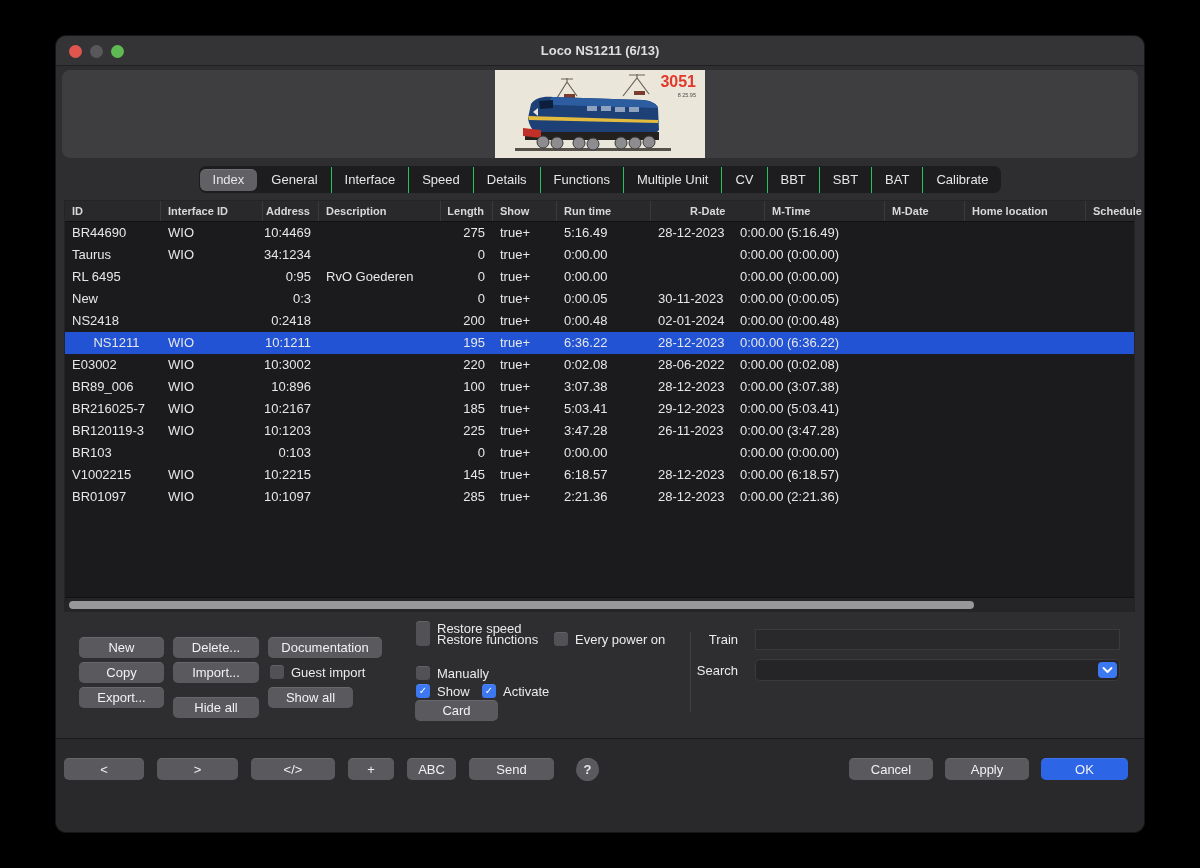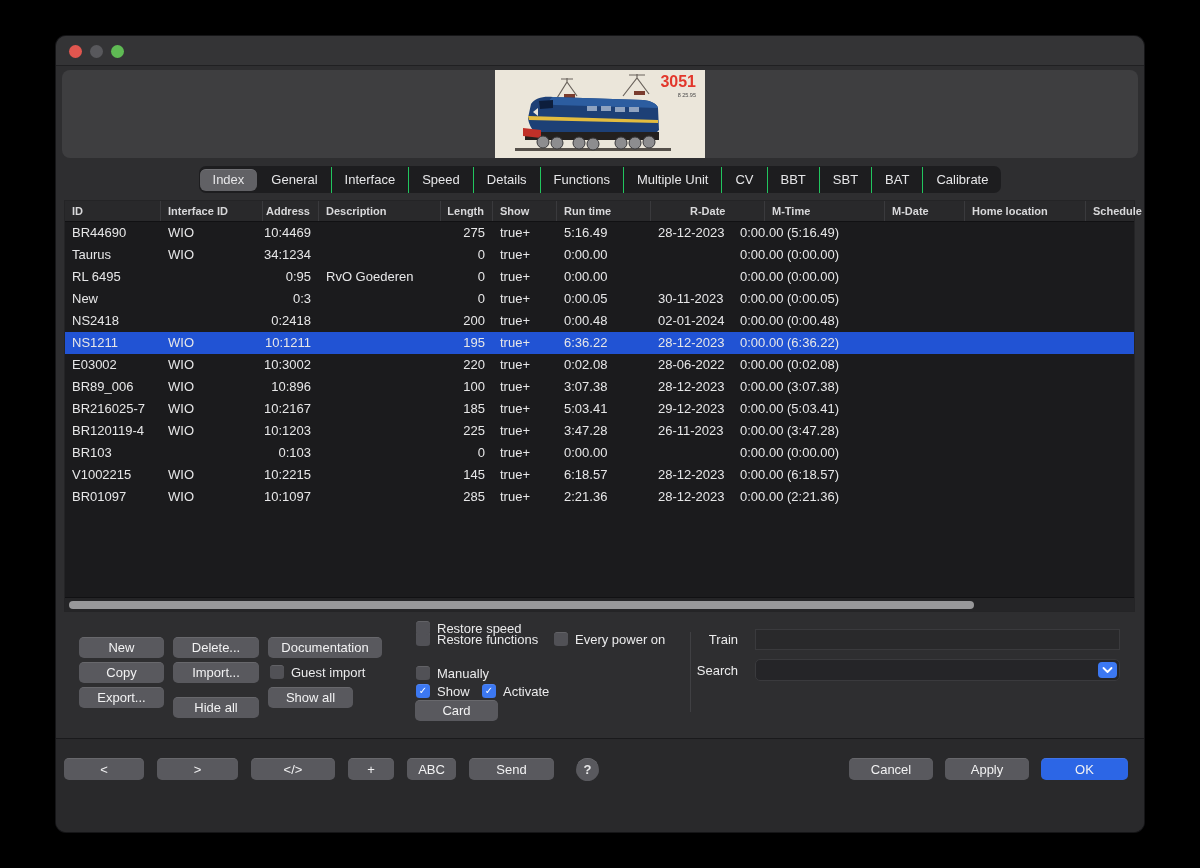--- a/index.html
+++ b/index.html
@@ -82,20 +82,21 @@
 <body>
 
 <div class="window">
 
   <div class="titlebar">
     <div class="lights">
       <span class="light close"></span>
       <span class="light min"></span>
       <span class="light zoom"></span>
     </div>
+    <div class="title">Loco NS1211 (6/13)</div>
   </div>
 
   <div class="image-panel">
     <svg width="210" height="88" viewBox="0 0 210 88">
       <rect width="210" height="88" fill="#ebe6da"></rect>
       <text x="201" y="17" text-anchor="end" font-size="16" font-weight="bold" fill="#e2372b">3051</text>
       <text x="201" y="27" text-anchor="end" font-size="5.5" fill="#4a4a4a">8 25.95</text>
       <rect x="20" y="78" width="156" height="3" fill="#55504a"></rect>
       <g stroke="#6a635c" stroke-width="1.2" fill="none">
         <path d="M62,28 L72,12 L82,26 M66,9 l12,0 M72,12 l0,-4"></path>
@@ -225,21 +226,21 @@
           <div class="tcell right" style="width: 52px;">200</div>
           <div class="tcell left" style="width: 64px;">true+</div>
           <div class="tcell left" style="width: 94px;">0:00.48</div>
           <div class="tcell left" style="width: 82px;">02-01-2024</div>
           <div class="tcell left" style="width: 120px;">0:00.00 (0:00.48)</div>
           <div class="tcell left" style="width: 80px;"></div>
           <div class="tcell left" style="width: 121px;"></div>
           <div class="tcell left" style="width: 81px;"></div>
         </div>
         <div class="trow selected">
-          <div class="tcell left" style="width: 96px;">NS1211</div>
+          <div class="tcell left" style="width: 96px; text-align: center;">NS1211</div>
           <div class="tcell left" style="width: 102px;">WIO</div>
           <div class="tcell right" style="width: 56px;">10:1211</div>
           <div class="tcell left" style="width: 122px;"></div>
           <div class="tcell right" style="width: 52px;">195</div>
           <div class="tcell left" style="width: 64px;">true+</div>
           <div class="tcell left" style="width: 94px;">6:36.22</div>
           <div class="tcell left" style="width: 82px;">28-12-2023</div>
           <div class="tcell left" style="width: 120px;">0:00.00 (6:36.22)</div>
           <div class="tcell left" style="width: 80px;"></div>
           <div class="tcell left" style="width: 121px;"></div>
@@ -281,21 +282,21 @@
           <div class="tcell right" style="width: 52px;">185</div>
           <div class="tcell left" style="width: 64px;">true+</div>
           <div class="tcell left" style="width: 94px;">5:03.41</div>
           <div class="tcell left" style="width: 82px;">29-12-2023</div>
           <div class="tcell left" style="width: 120px;">0:00.00 (5:03.41)</div>
           <div class="tcell left" style="width: 80px;"></div>
           <div class="tcell left" style="width: 121px;"></div>
           <div class="tcell left" style="width: 81px;"></div>
         </div>
         <div class="trow">
-          <div class="tcell left" style="width: 96px;">BR120119-4</div>
+          <div class="tcell left" style="width: 96px;">BR120119-3</div>
           <div class="tcell left" style="width: 102px;">WIO</div>
           <div class="tcell right" style="width: 56px;">10:1203</div>
           <div class="tcell left" style="width: 122px;"></div>
           <div class="tcell right" style="width: 52px;">225</div>
           <div class="tcell left" style="width: 64px;">true+</div>
           <div class="tcell left" style="width: 94px;">3:47.28</div>
           <div class="tcell left" style="width: 82px;">26-11-2023</div>
           <div class="tcell left" style="width: 120px;">0:00.00 (3:47.28)</div>
           <div class="tcell left" style="width: 80px;"></div>
           <div class="tcell left" style="width: 121px;"></div>

